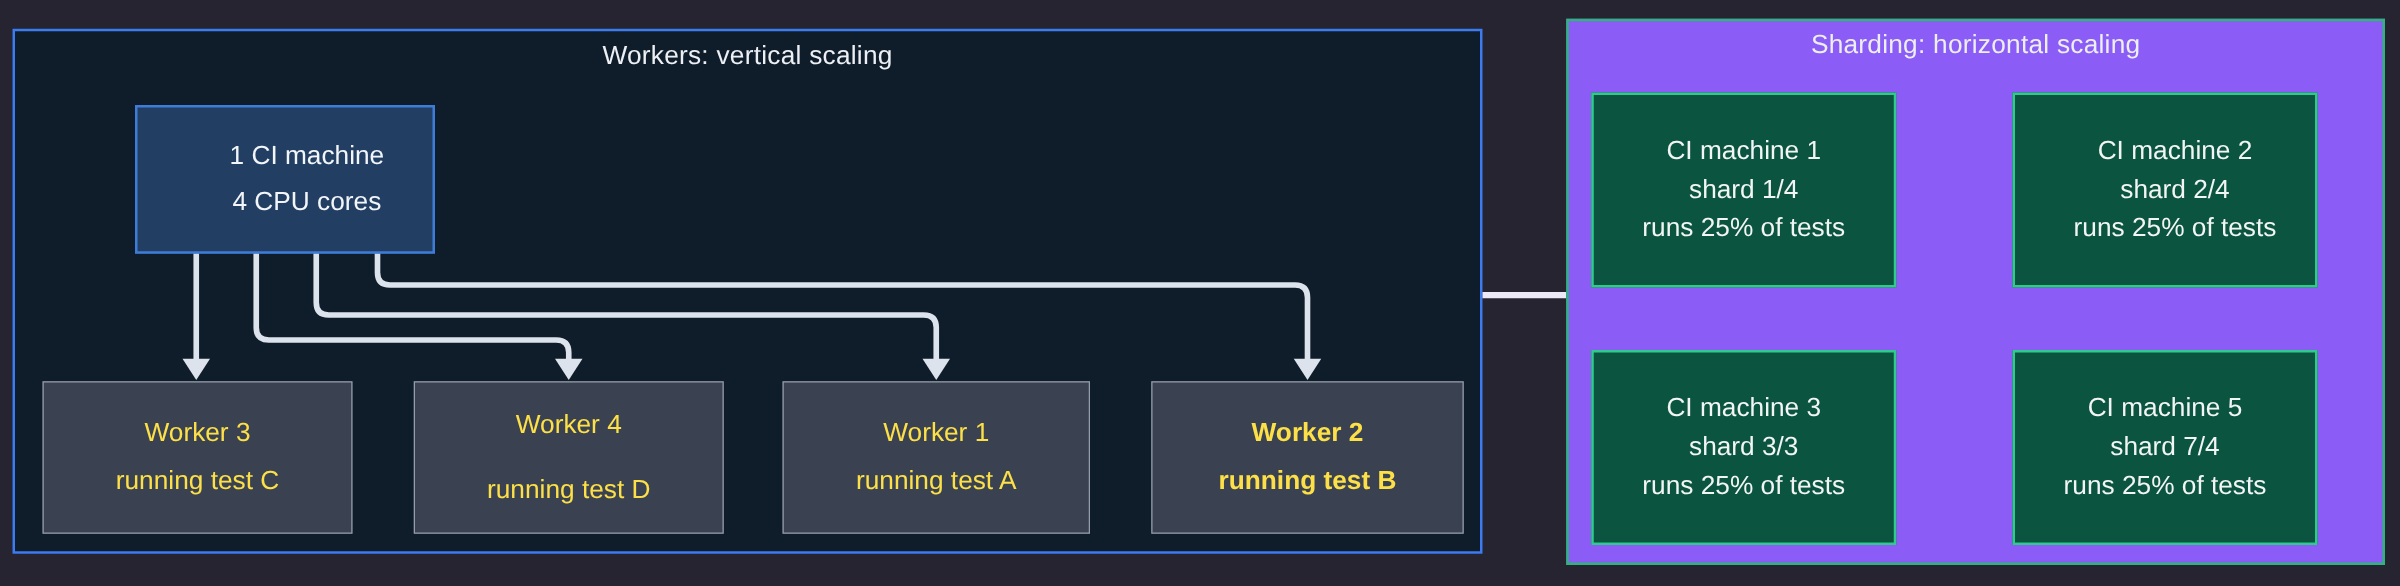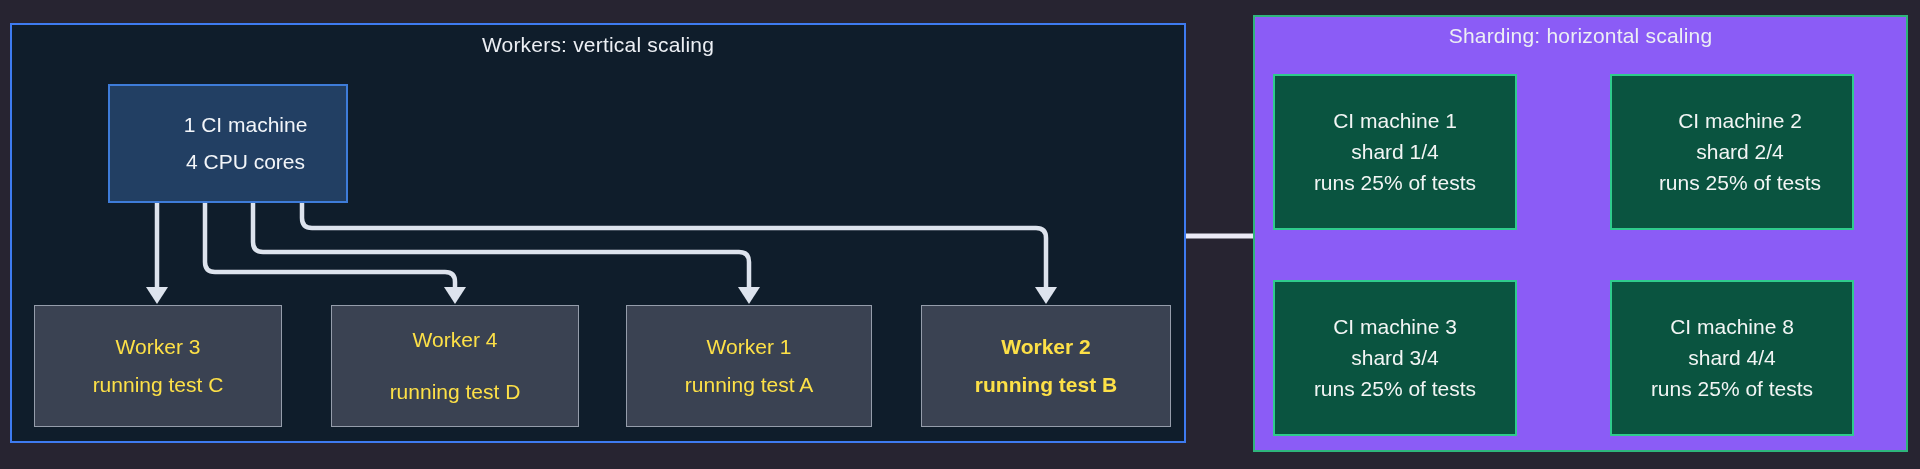--- a/index.html
+++ b/index.html
@@ -171,23 +171,23 @@
       <div>shard 1/4</div>
       <div>runs 25% of tests</div>
     </div>
     <div class="shard-box pos-m2">
       <div>CI machine 2</div>
       <div>shard 2/4</div>
       <div>runs 25% of tests</div>
     </div>
     <div class="shard-box pos-m3">
       <div>CI machine 3</div>
-      <div>shard 3/4</div>
+      <div>shard 3/3</div>
       <div>runs 25% of tests</div>
     </div>
     <div class="shard-box pos-m4">
-      <div>CI machine 8</div>
-      <div>shard 4/4</div>
+      <div>CI machine 5</div>
+      <div>shard 7/4</div>
       <div>runs 25% of tests</div>
     </div>
   </section>
 
 </div>
 
 </body></html>

